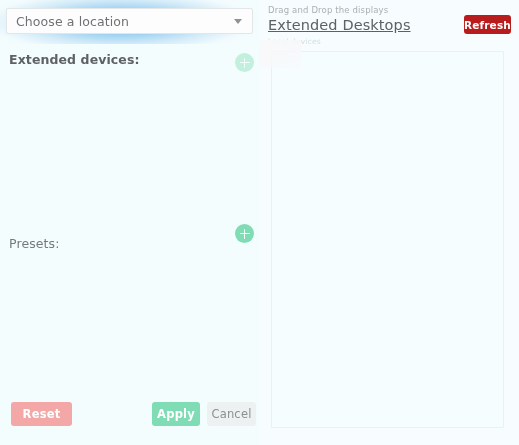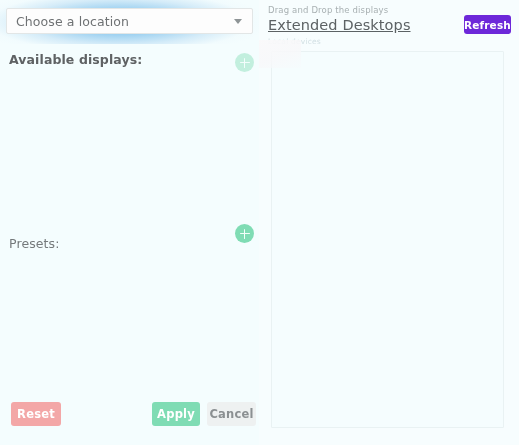--- a/index.html
+++ b/index.html
@@ -122,23 +122,23 @@
     border-radius: 3px;
     font-family: inherit;
     font-size: 11.5px;
     font-weight: bold;
     letter-spacing: 0.2px;
     cursor: pointer;
     display: flex;
     align-items: center;
     justify-content: center;
   }
-  .btn-reset  { left: 11px;  top: 402px; width: 50px; background: #f3a7a7; color: #ffffff; }
+  .btn-reset  { left: 11px;  top: 402px; width: 61px; background: #f3a7a7; color: #ffffff; }
   .btn-apply  { left: 152px; top: 402px; width: 48px; background: #7fdcb4; color: #ffffff; }
-  .btn-cancel { left: 207px; top: 402px; width: 49px; background: #eef1f1; color: #8b9092; font-weight: bold; }
+  .btn-cancel { left: 207px; top: 402px; width: 49px; background: #eef1f1; color: #8b9092; font-weight: normal; }
 
   
   .right-panel {
     position: absolute;
     left: 259px;
     top: 0;
     width: 260px;
     height: 445px;
     background: #f7fdfe;
   }
@@ -173,21 +173,21 @@
     letter-spacing: 0.2px;
     white-space: nowrap;
   }
 
   .btn-refresh {
     position: absolute;
     left: 205px;
     top: 15px;
     width: 47px;
     height: 19px;
-    background: #6d28d9;
+    background: #b91c1c;
     color: #ffffff;
     border: none;
     border-radius: 3px;
     font-family: inherit;
     font-size: 10.5px;
     font-weight: bold;
     letter-spacing: 0.15px;
     cursor: pointer;
     display: flex;
     align-items: center;
@@ -226,21 +226,21 @@
 
   <div class="left-panel">
 
     <div class="focus-glow"></div>
 
     <div class="location-select">
       <span class="label">Choose a location</span>
       <span class="caret"></span>
     </div>
 
-    <div class="section-label devices">Available displays:</div>
+    <div class="section-label devices">Extended devices:</div>
 
     <div class="plus-btn devices-plus"></div>
 
     <div class="section-label presets">Presets:</div>
 
     <div class="plus-btn presets-plus"></div>
 
     <button class="btn btn-reset">Reset</button>
 
     <button class="btn btn-apply">Apply</button>

